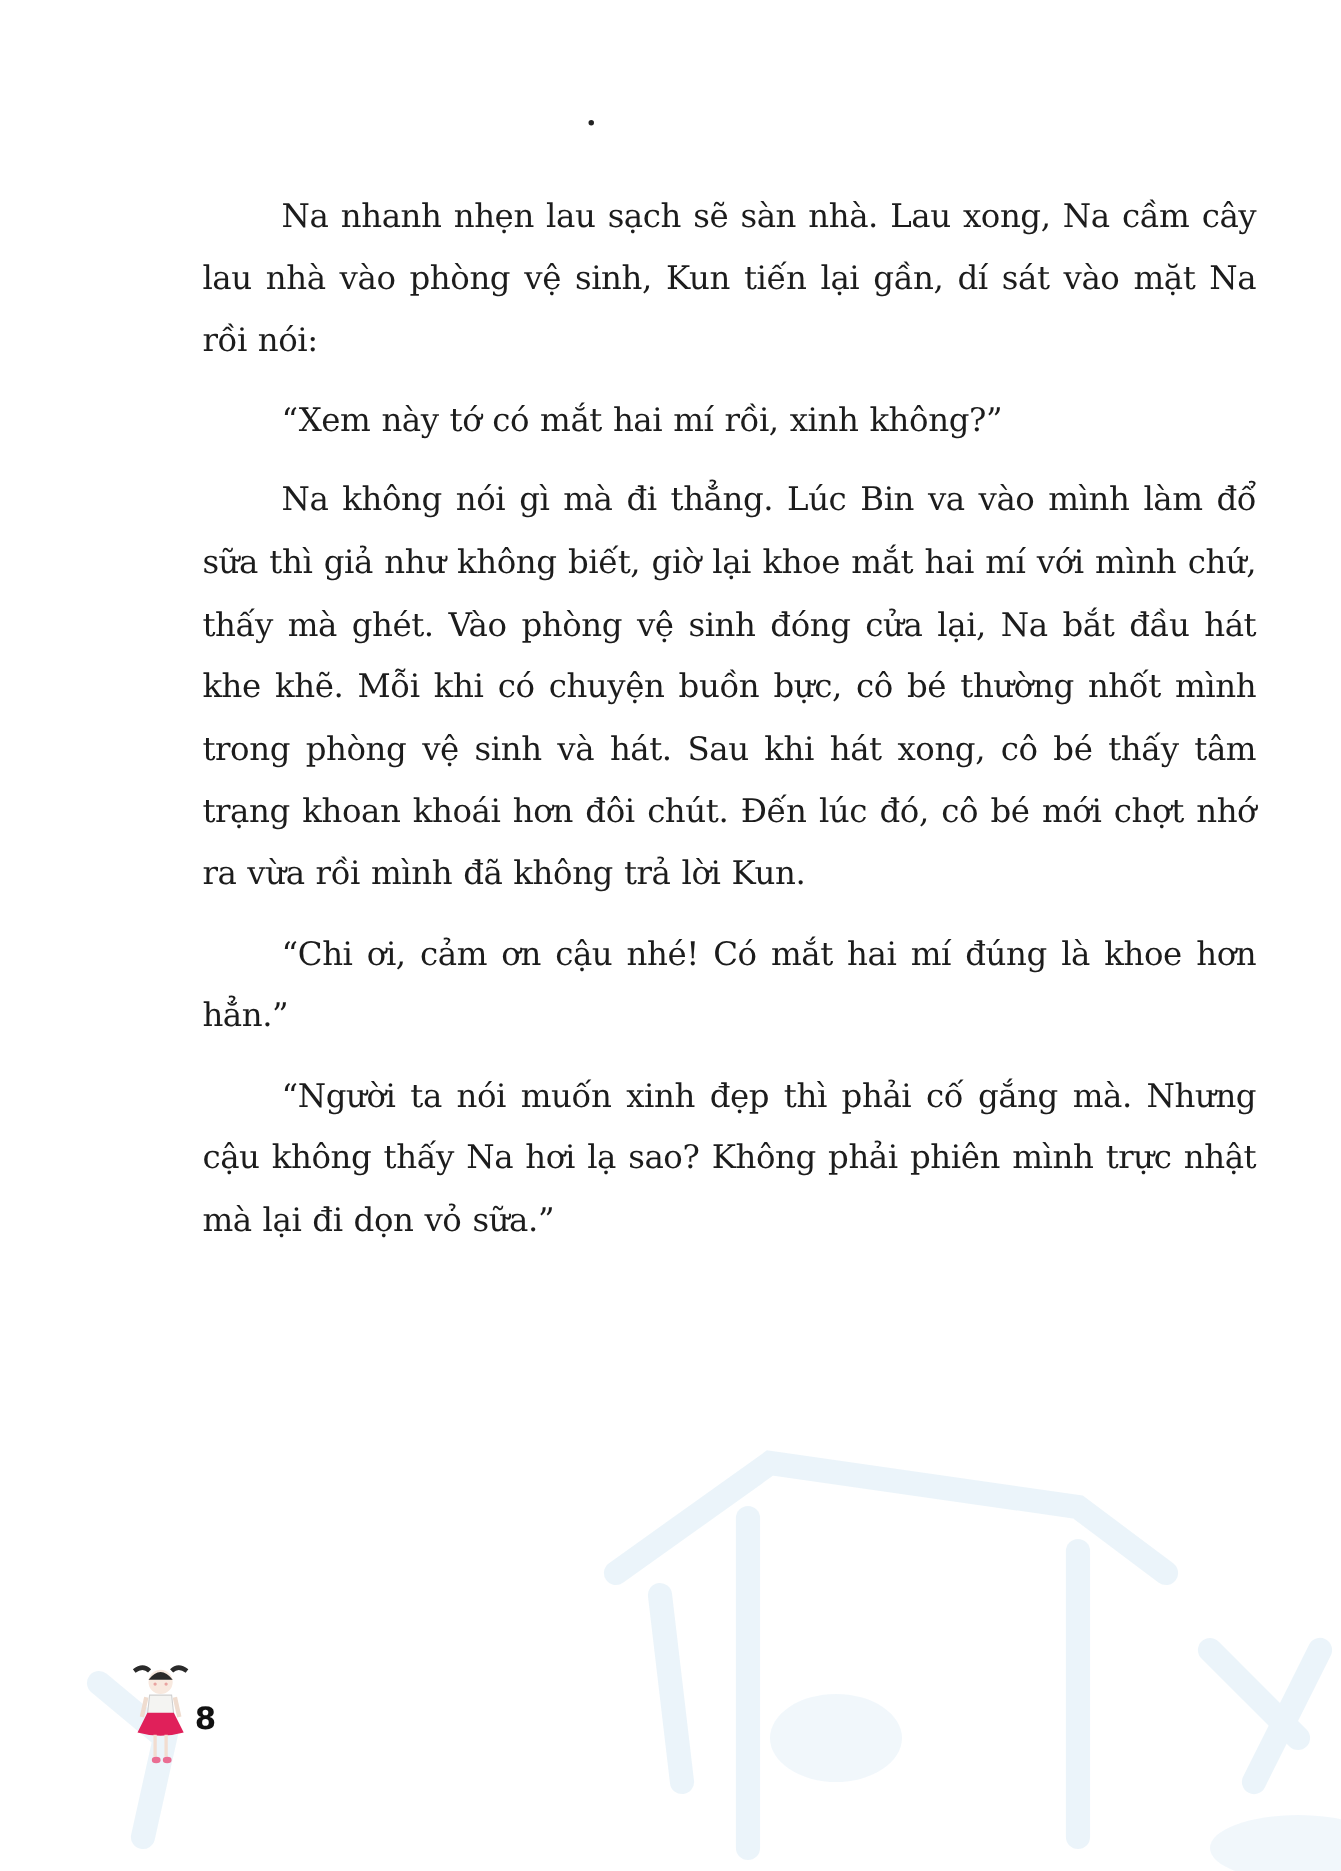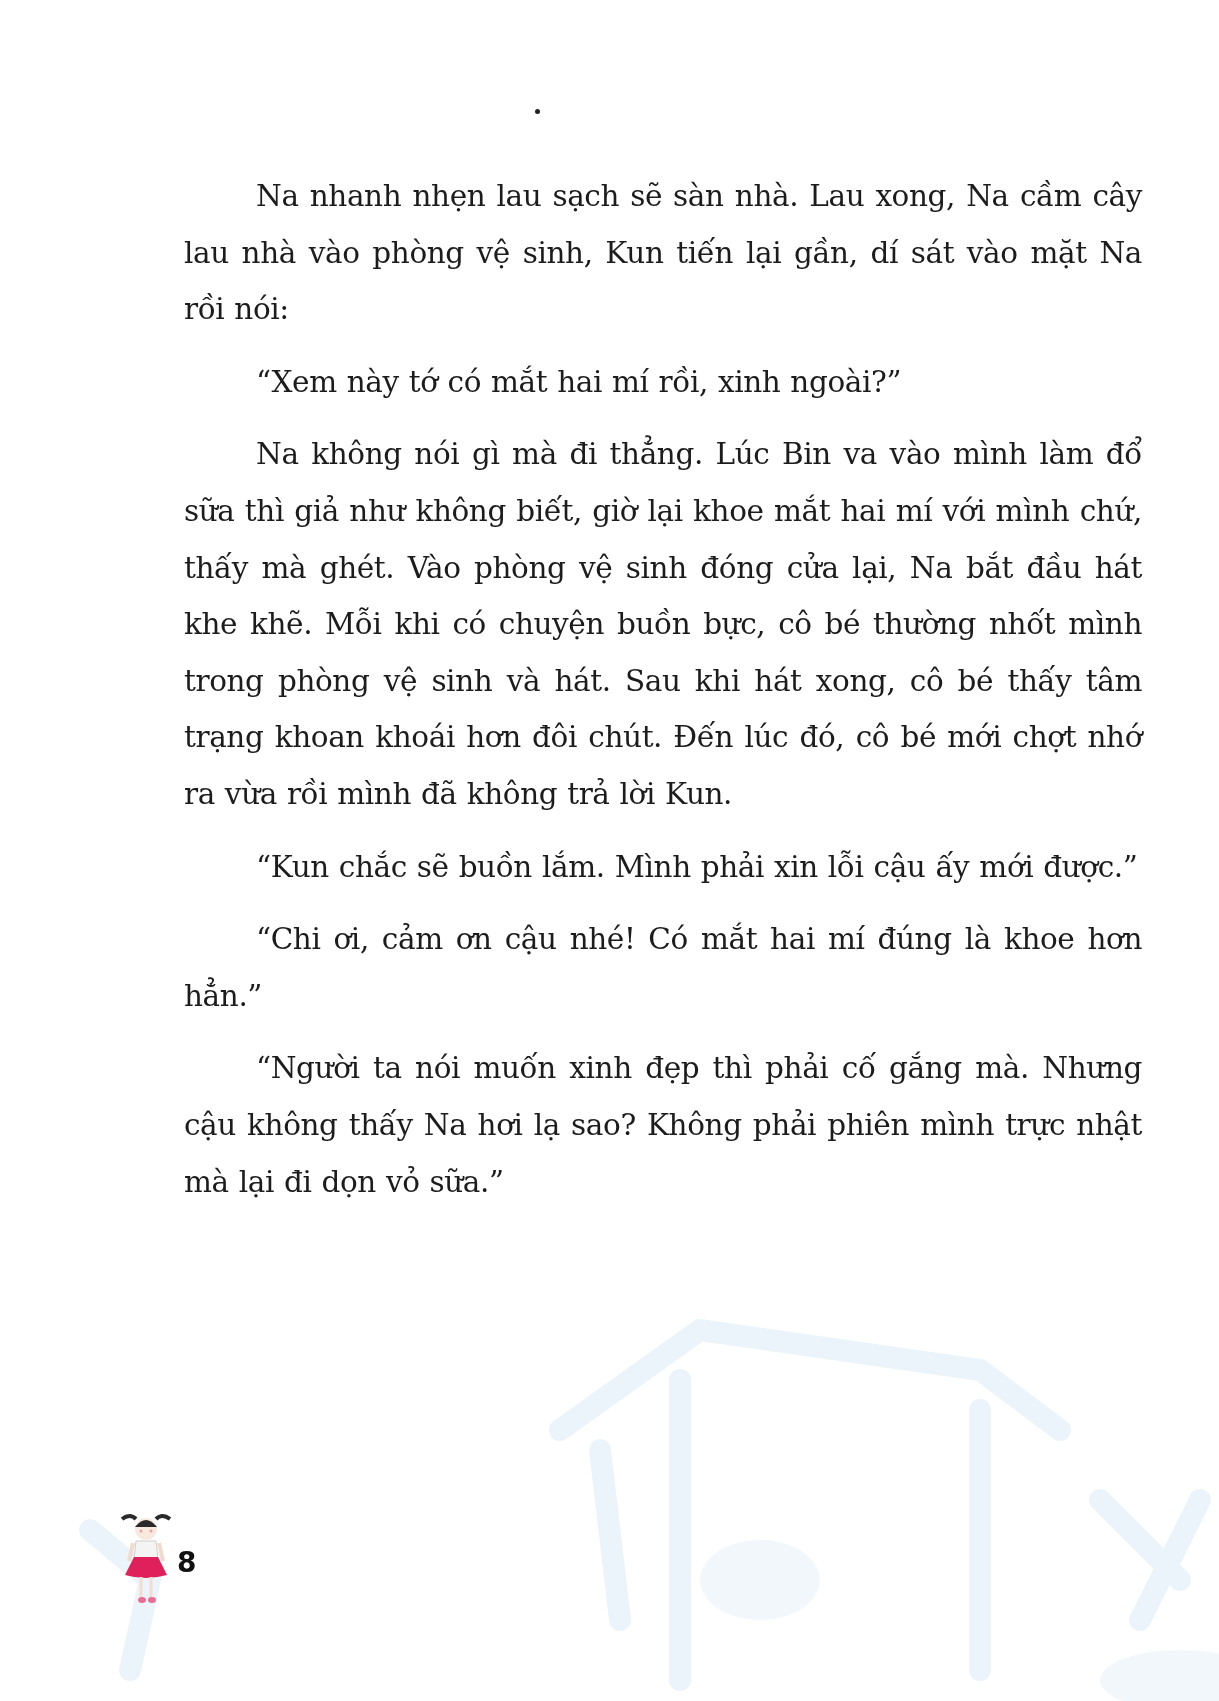--- a/index.html
+++ b/index.html
@@ -40,23 +40,22 @@
     <g fill="#e6f1f9">
       <ellipse cx="760" cy="380" rx="60" ry="40"></ellipse>
       <ellipse cx="1180" cy="480" rx="80" ry="30"></ellipse>
     </g>
   </svg>
 
   <div class="top-dot"></div>
 
   <div class="text-block">
     <p class="para">Na nhanh nhẹn lau sạch sẽ sàn nhà. Lau xong, Na cầm cây lau nhà vào phòng vệ sinh, Kun tiến lại gần, dí sát vào mặt Na rồi nói:</p>
-    <p class="para">“Xem này tớ có mắt hai mí rồi, xinh ngoài?”</p>
+    <p class="para">“Xem này tớ có mắt hai mí rồi, xinh không?”</p>
     <p class="para">Na không nói gì mà đi thẳng. Lúc Bin va vào mình làm đổ sữa thì giả như không biết, giờ lại khoe mắt hai mí với mình chứ, thấy mà ghét. Vào phòng vệ sinh đóng cửa lại, Na bắt đầu hát khe khẽ. Mỗi khi có chuyện buồn bực, cô bé thường nhốt mình trong phòng vệ sinh và hát. Sau khi hát xong, cô bé thấy tâm trạng khoan khoái hơn đôi chút. Đến lúc đó, cô bé mới chợt nhớ ra vừa rồi mình đã không trả lời Kun.</p>
-    <p class="para">“Kun chắc sẽ buồn lắm. Mình phải xin lỗi cậu ấy mới được.”</p>
     <p class="para">“Chi ơi, cảm ơn cậu nhé! Có mắt hai mí đúng là khoe hơn hẳn.”</p>
     <p class="para">“Người ta nói muốn xinh đẹp thì phải cố gắng mà. Nhưng cậu không thấy Na hơi lạ sao? Không phải phiên mình trực nhật mà lại đi dọn vỏ sữa.”</p>
   </div>
 
   <svg class="footer" viewBox="0 0 120 110" xmlns="http://www.w3.org/2000/svg">
 
     <path d="M10 14 Q18 8 24 14" stroke="#2a2a2a" stroke-width="4" fill="none"></path>
     <path d="M44 14 Q50 8 58 14" stroke="#2a2a2a" stroke-width="4" fill="none"></path>
 
     <ellipse cx="34" cy="24" rx="11" ry="11" fill="#f8e9df"></ellipse>

